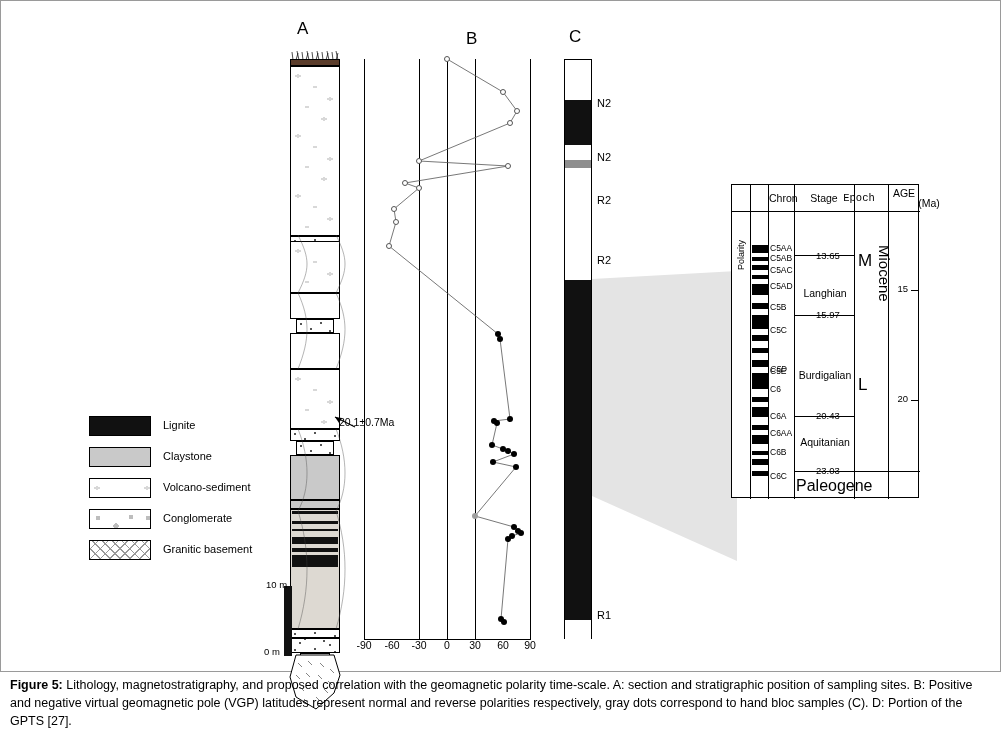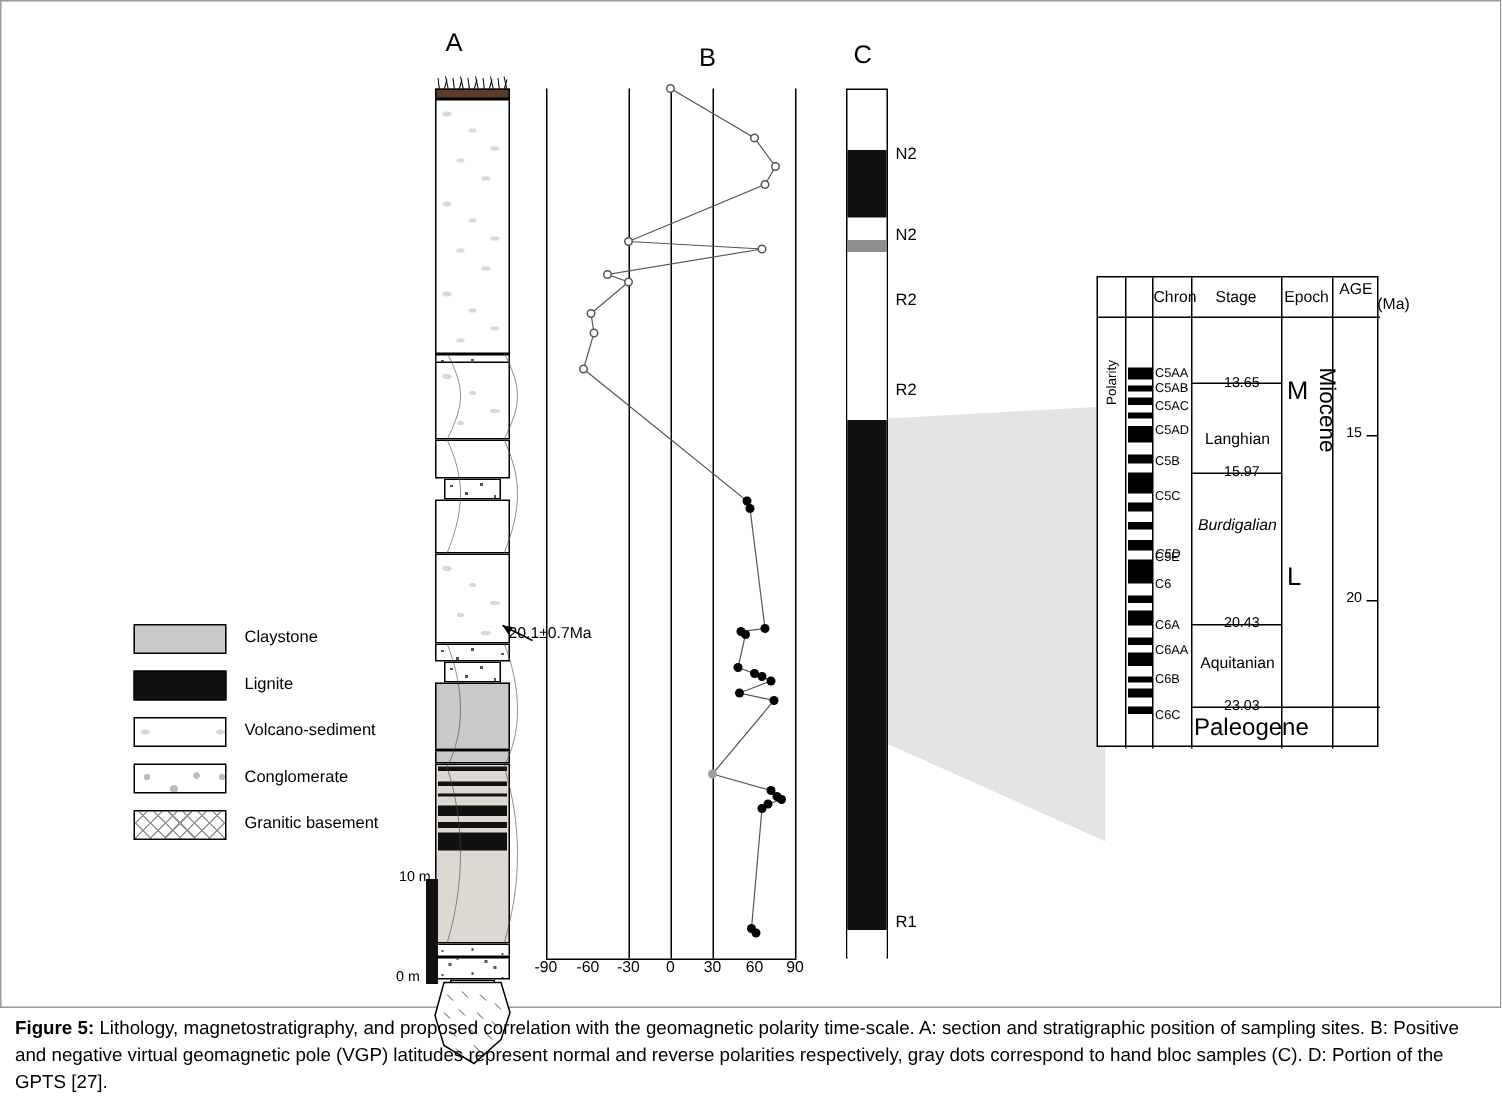--- a/index.html
+++ b/index.html
@@ -237,26 +237,26 @@
   </svg>
 
   <svg style="position:absolute;left:330px;top:410px;width:26px;height:22px;">
     <path d="M24 16 L4 6" stroke="#000" stroke-width="1.2" fill="none"></path>
     <path d="M4 6 L11 7 L8 12 Z" fill="#000"></path>
   </svg>
   <div id="ma-arrow">20.1±0.7Ma</div>
 
   <div class="legend">
     <div class="legend-row">
+      <div class="legend-box p-lign"></div>
+      <div class="legend-text">Lignite</div>
+    </div>
+    <div class="legend-row">
       <div class="legend-box p-clay"></div>
       <div class="legend-text">Claystone</div>
-    </div>
-    <div class="legend-row">
-      <div class="legend-box p-lign"></div>
-      <div class="legend-text">Lignite</div>
     </div>
     <div class="legend-row">
       <div class="legend-box p-volc"></div>
       <div class="legend-text">Volcano-sediment</div>
     </div>
     <div class="legend-row">
       <div class="legend-box p-cong"></div>
       <div class="legend-text">Conglomerate</div>
     </div>
     <div class="legend-row">
@@ -353,21 +353,21 @@
 
     <div class="vline" style="left:18px;"></div>
     <div class="vline" style="left:36px;"></div>
     <div class="vline" style="left:62px;"></div>
     <div class="vline" style="left:122px;"></div>
     <div class="vline" style="left:156px;"></div>
     <div class="hline" style="top:26px;"></div>
 
     <div class="gh" style="left:37px;top:7px;width:25px;">Chron</div>
     <div class="gh" style="left:62px;top:7px;width:60px;">Stage</div>
-    <div class="gh" style="left:122px;top:7px;width:34px;">Epoch</div>
+    <div class="gh" style="left:110px;top:7px;width:34px;font-family:Liberation Mono, monospace;">Epoch</div>
     <div class="gh" style="left:157px;top:2px;width:30px;">AGE</div>
     <div class="gh" style="left:157px;top:12px;width:30px;margin-left:25px;">(Ma)</div>
 
     <div id="polarity-vert">Polarity</div>
 
     <div class="polband" style="top:60px;height:8px;"></div>
     <div class="polband" style="top:72px;height:4px;"></div>
     <div class="polband" style="top:80px;height:5px;"></div>
     <div class="polband" style="top:90px;height:4px;"></div>
     <div class="polband" style="top:99px;height:11px;"></div>
@@ -393,21 +393,21 @@
     <div class="chron-lab" style="top:140px;">C5C</div>
     <div class="chron-lab" style="top:179px;font-style:italic;">C5D</div>
     <div class="chron-lab" style="top:181px;">C5E</div>
     <div class="chron-lab" style="top:199px;">C6</div>
     <div class="chron-lab" style="top:226px;">C6A</div>
     <div class="chron-lab" style="top:243px;">C6AA</div>
     <div class="chron-lab" style="top:262px;">C6B</div>
     <div class="chron-lab" style="top:286px;">C6C</div>
 
     <div class="stage-lab" style="top:102px;">Langhian</div>
-    <div class="stage-lab" style="top:159px;font-style:italic;">Burdigalian</div>
+    <div class="stage-lab" style="top:184px;">Burdigalian</div>
     <div class="stage-lab" style="top:251px;">Aquitanian</div>
 
     <div class="epoch-vert" style="left:144px;top:60px;height:200px;font-size:15px;">Miocene</div>
     <div style="position:absolute;left:126px;top:66px;font-size:17px;">M</div>
     <div style="position:absolute;left:126px;top:190px;font-size:17px;">L</div>
 
     <div class="ageval" style="left:84px;top:65px;">13.65</div>
     <div class="ageval" style="left:84px;top:124px;">15.97</div>
     <div class="ageval" style="left:84px;top:225px;">20.43</div>
     <div class="ageval" style="left:84px;top:280px;">23.03</div>

